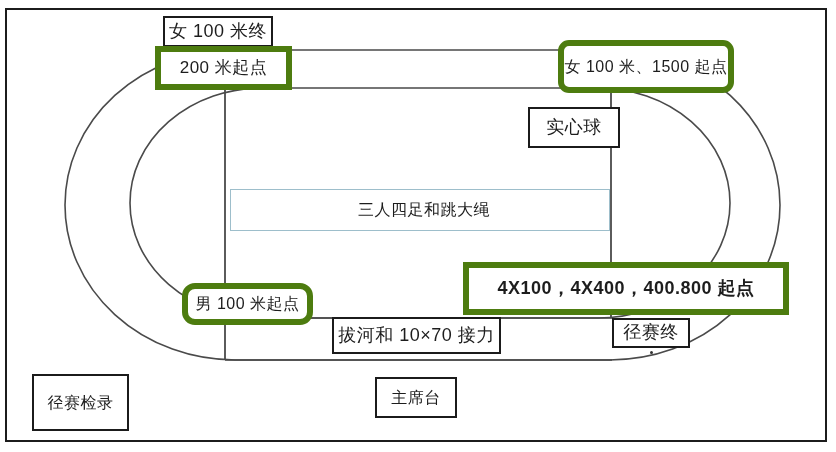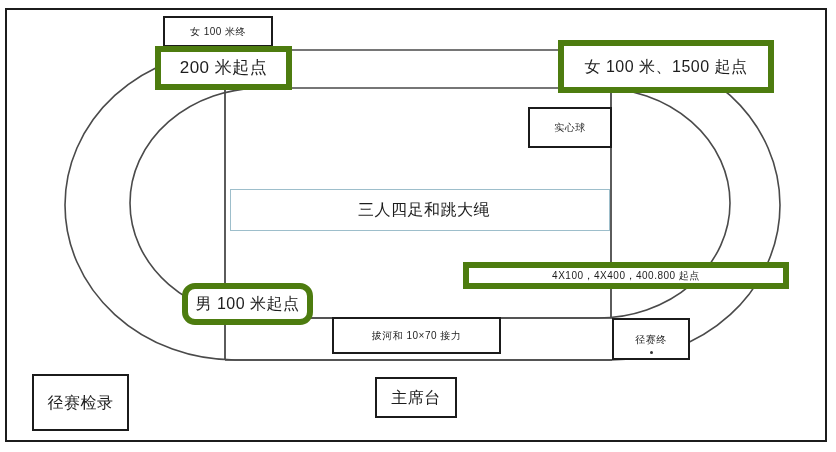--- a/index.html
+++ b/index.html
@@ -9,36 +9,36 @@
     color:#1c1c1c;
   }
   .frame{
     position:absolute;left:5px;top:8px;width:822px;height:434px;
     border:2px solid #1c1c1c;background:#ffffff;box-sizing:border-box;
   }
   svg.track{position:absolute;left:0;top:0;width:836px;height:452px;}
   .lbl{
     position:absolute;box-sizing:border-box;background:#ffffff;
     display:flex;align-items:center;justify-content:center;
-    font-size:10px;letter-spacing:0.5px;white-space:nowrap;line-height:1.1;
+    font-size:18px;letter-spacing:0.5px;white-space:nowrap;line-height:1.1;
     color:#1d1d1d;
   }
   .lbl.black{border:2px solid #1b1b1b;}
   .lbl.green{border:6px solid #4d7c0f;}
   .lbl.blue{border:1.5px solid #9dbecb;padding-left:8px;}
 
   .box-w100fin   {left:163px;top:16px;width:110px;height:31px;}
   .box-200start  {left:155px;top:46px;width:137px;height:44px;font-size:17px;}
-  .box-w100-1500 {left:558px;top:40px;width:216px;height:53px;font-size:16px;}
-  .box-shotput   {left:528px;top:107px;width:84px;height:41px;}
+  .box-w100-1500 {left:558px;top:40px;width:176px;height:53px;font-size:16px;border-radius:11px;}
+  .box-shotput   {left:528px;top:107px;width:92px;height:41px;}
   .box-center    {left:230px;top:189px;width:380px;height:42px;font-size:16px;}
-  .box-relaystart{left:463px;top:262px;width:326px;height:27px;}
+  .box-relaystart{left:463px;top:262px;width:326px;height:53px;font-weight:bold;}
   .box-m100start {left:182px;top:283px;width:131px;height:42px;font-size:16px;border-radius:13px;}
   .box-tugofwar  {left:332px;top:317px;width:169px;height:37px;}
-  .box-trackfin  {left:612px;top:318px;width:78px;height:42px;}
+  .box-trackfin  {left:612px;top:318px;width:78px;height:30px;}
   .box-checkin   {left:32px;top:374px;width:97px;height:57px;font-size:16px;}
   .box-rostrum   {left:375px;top:377px;width:82px;height:41px;font-size:16px;justify-content:center;}
 
   .box-trackfin .dot{
     position:absolute;left:36px;top:31px;width:3px;height:3px;
     background:#333;border-radius:50%;
   }
 </style>
 </head>
 <body>

